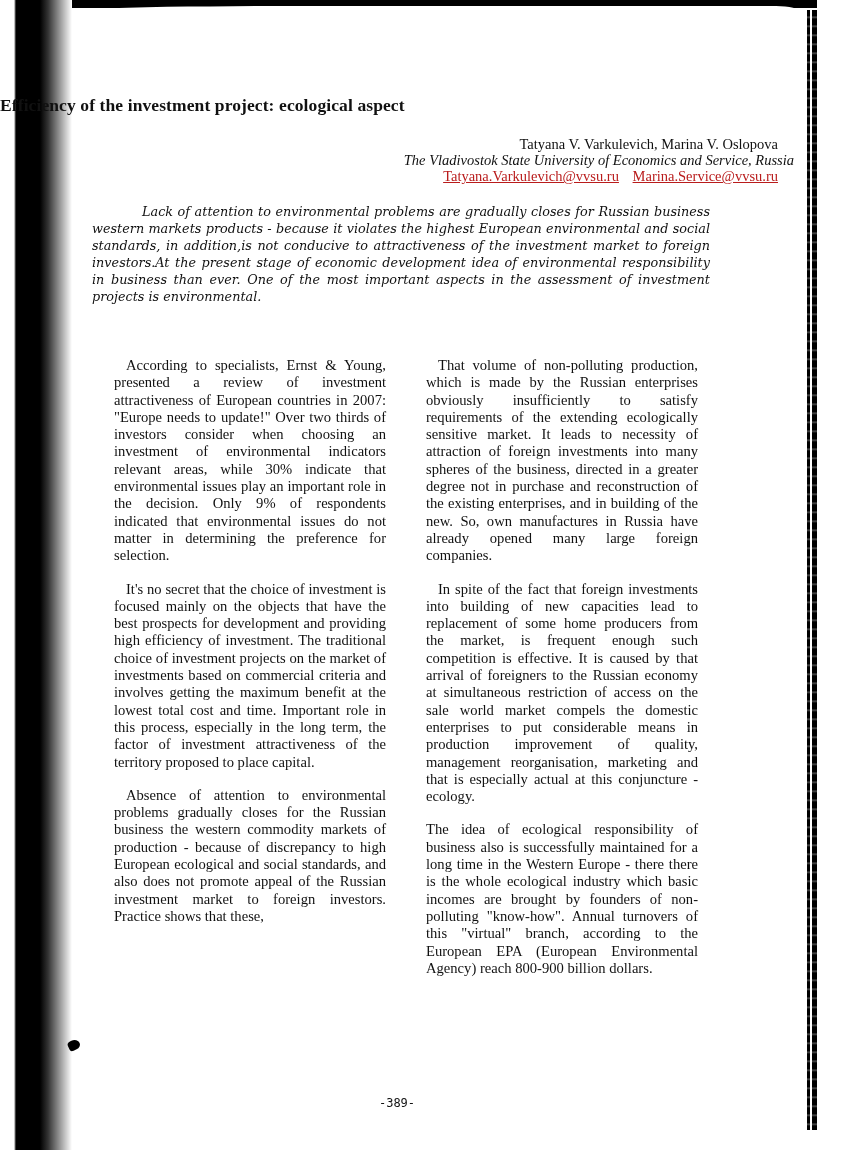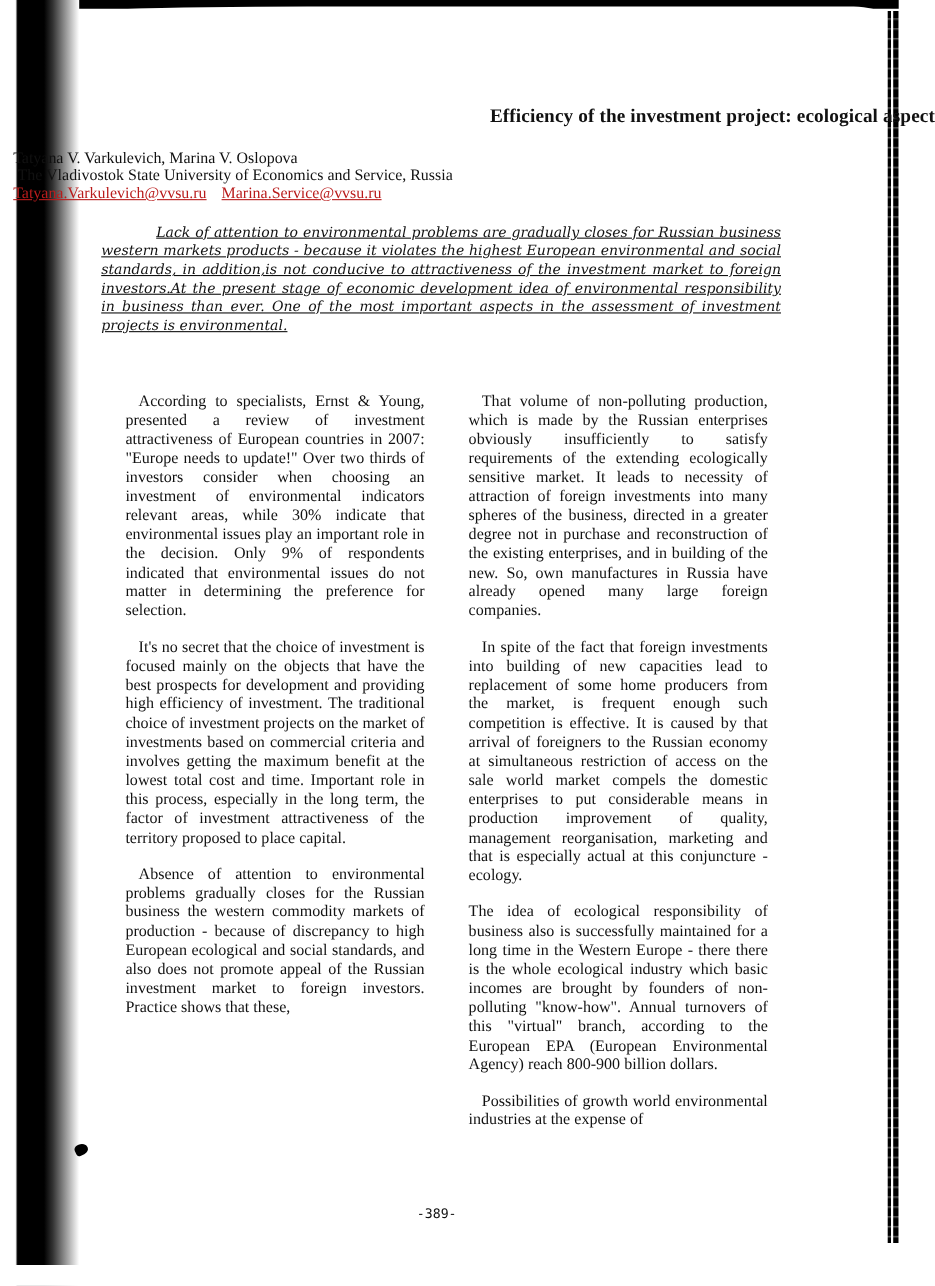--- a/index.html
+++ b/index.html
@@ -36,39 +36,38 @@
   .scan-right-edge {
     position: absolute; left: 817px; top: 0; width: 33px; height: 1169px; background: #fff;
   }
   .blot {
     position: absolute; left: 68px; top: 1040px; width: 12px; height: 10px;
     background: #000; border-radius: 40% 60% 50% 30%; transform: rotate(-25deg);
   }
 
   
   .title {
-    position: absolute; left: 0; width: 850px; top: 95px; text-align: right;
+    position: absolute; left: 0; width: 850px; top: 95px; text-align: left;
     font-weight: bold; font-size: 17.5px; letter-spacing: 0.1px;
   }
   .authors, .affiliation, .emails {
-    position: absolute; left: 0; width: 778px; text-align: left; font-size: 14.5px; margin-left: 12px;
+    position: absolute; left: 0; width: 778px; text-align: right; font-size: 14.5px;
   }
   .authors { top: 136px; left: 0px; }
-  .affiliation { top: 152px; left: 4px; }
+  .affiliation { top: 152px; left: 16px; font-style: italic; }
   .emails { top: 168px; left: 0px; }
   .emails a { color: #b91c1c; text-decoration: underline; }
   .emails .sep { display: inline-block; width: 10px; }
 
   .abstract {
     position: absolute; left: 92px; top: 203px; width: 618px;
     font-style: italic; font-size: 14.4px; line-height: 17px;
     text-align: justify; text-indent: 50px;
     font-family: "DejaVu Serif", "Liberation Serif", serif;
     font-size: 12.8px;
-    text-decoration: underline;
   }
 
   
   .col {
     position: absolute; top: 341px; width: 304px;
     font-size: 14.6px; line-height: 17.3px; text-align: justify;
   }
   .col-left { left: 98px; }
   .col-right { left: 410px; }
   .col p { margin: 16px; text-indent: 12px; }
@@ -103,16 +102,15 @@
 <div class="col col-left">
   <p>According to specialists, Ernst &amp; Young, presented a review of investment attractiveness of European countries in 2007: "Europe needs to update!" Over two thirds of investors consider when choosing an investment of environmental indicators relevant areas, while 30% indicate that environmental issues play an important role in the decision. Only 9% of respondents indicated that environmental issues do not matter in determining the preference for selection.</p>
   <p>It's no secret that the choice of investment is focused mainly on the objects that have the best prospects for development and providing high efficiency of investment. The traditional choice of investment projects on the market of investments based on commercial criteria and involves getting the maximum benefit at the lowest total cost and time. Important role in this process, especially in the long term, the factor of investment attractiveness of the territory proposed to place capital.</p>
   <p>Absence of attention to environmental problems gradually closes for the Russian business the western commodity markets of production - because of discrepancy to high European ecological and social standards, and also does not promote appeal of the Russian investment market to foreign investors. Practice shows that these,</p>
 </div>
 
 <div class="col col-right">
   <p>That volume of non-polluting production, which is made by the Russian enterprises obviously insufficiently to satisfy requirements of the extending ecologically sensitive market. It leads to necessity of attraction of foreign investments into many spheres of the business, directed in a greater degree not in purchase and reconstruction of the existing enterprises, and in building of the new. So, own manufactures in Russia have already opened many large foreign companies.</p>
   <p>In spite of the fact that foreign investments into building of new capacities lead to replacement of some home producers from the market, is frequent enough such competition is effective. It is caused by that arrival of foreigners to the Russian economy at simultaneous restriction of access on the sale world market compels the domestic enterprises to put considerable means in production improvement of quality, management reorganisation, marketing and that is especially actual at this conjuncture - ecology.</p>
   <p class="noindent">The idea of ecological responsibility of business also is successfully maintained for a long time in the Western Europe - there there is the whole ecological industry which basic incomes are brought by founders of non-polluting "know-how". Annual turnovers of this "virtual" branch, according to the European EPA (European Environmental Agency) reach 800-900 billion dollars.</p>
-  <p>Possibilities of growth world environmental industries at the expense of</p>
 </div>
 
 <div class="page-number">-389-</div>
 
 </body></html>

